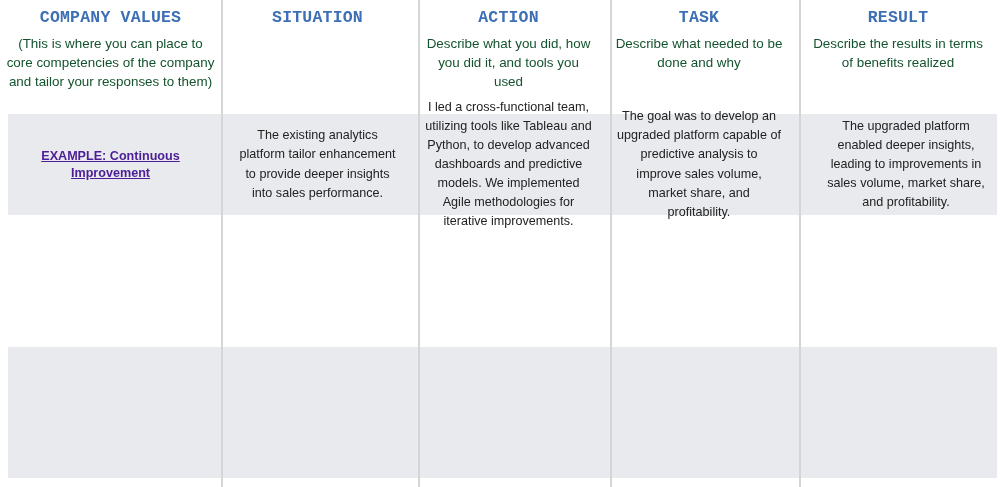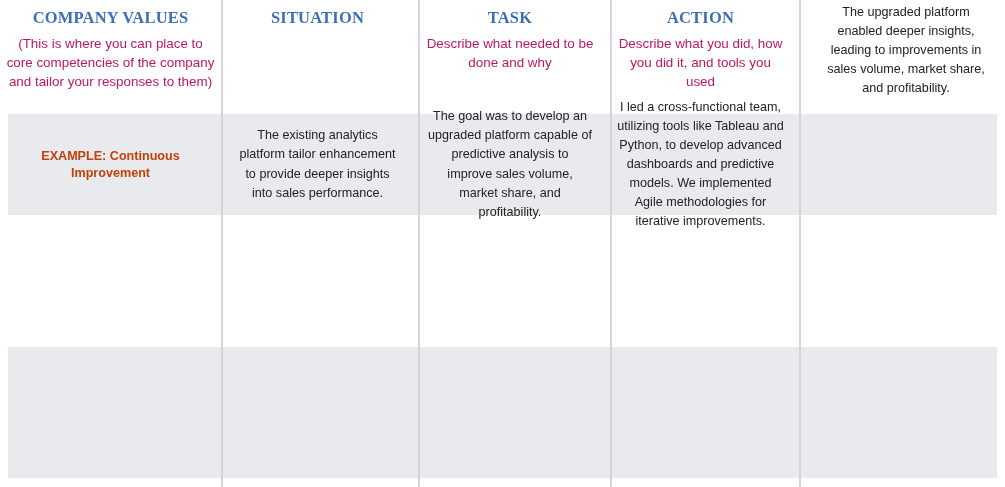--- a/index.html
+++ b/index.html
@@ -61,54 +61,55 @@
   .col-result    { width: 206px; }
 
   
   .head {
     height: 114px;
     box-sizing: border-box;
     padding: 8px 12px 0 12px;
     text-align: center;
   }
   .head-title {
-    font-family: Liberation Serif, serif;
+    font-family: Liberation Mono, monospace;
     font-weight: bold;
     font-size: 16.5px;
     letter-spacing: 0.2px;
     color: #3d6fb5;
     line-height: 1.25;
     margin: 0 0 5px 0;
   }
   .head-sub {
     font-family: "Liberation Sans", sans-serif;
     font-size: 13.4px;
-    color: #be185d;
+    color: #14532d;
     line-height: 1.42;
     margin: 0;
   }
   .col-values .head { padding-left: 6px; padding-right: 6px; }
 
   
   .cell-example {
     position: relative;
     height: 101px;
     box-sizing: border-box;
     display: flex;
     align-items: center;
     justify-content: center;
     padding: 4px 14px;
     text-align: center;
   }
   .example-label {
     font-family: "Liberation Sans", sans-serif;
     font-weight: bold;
     font-size: 12.6px;
-    color: #c2410c;
+    color: #4c1d95;
     line-height: 1.35;
+    text-decoration: underline;
   }
   .example-text {
     font-family: "Liberation Sans", sans-serif;
     font-size: 12.6px;
     color: #222222;
     line-height: 1.52;
   }
   .col-action .cell-example { padding-left: 9px; padding-right: 9px; }
   .col-result .cell-example { padding-left: 32px; padding-right: 16px; }
 
@@ -150,47 +151,51 @@
         <div class="head-title">SITUATION</div>
       </div>
       <div class="cell-example">
         <span class="example-text">The existing analytics platform tailor enhancement to provide deeper insights into sales performance.</span>
       </div>
       <div class="cell-blank-white"></div>
       <div class="cell-blank-shade"></div>
       <div class="cell-tail"></div>
     </div>
 
+    <div class="col col-action">
+      <div class="head">
+        <div class="head-title">ACTION</div>
+        <div class="head-sub">Describe what you did, how you did it, and tools you used</div>
+      </div>
+      <div class="cell-example">
+        <span class="example-text">I led a cross-functional team, utilizing tools like Tableau and Python, to develop advanced dashboards and predictive models. We implemented Agile methodologies for iterative improvements.</span>
+      </div>
+      <div class="cell-blank-white"></div>
+      <div class="cell-blank-shade"></div>
+      <div class="cell-tail"></div>
+    </div>
+
     <div class="col col-task">
       <div class="head">
         <div class="head-title">TASK</div>
         <div class="head-sub">Describe what needed to be done and why</div>
       </div>
       <div class="cell-example">
         <span class="example-text">The goal was to develop an upgraded platform capable of predictive analysis to improve sales volume, market share, and profitability.</span>
       </div>
       <div class="cell-blank-white"></div>
       <div class="cell-blank-shade"></div>
       <div class="cell-tail"></div>
     </div>
 
-    <div class="col col-action">
-      <div class="head">
-        <div class="head-title">ACTION</div>
-        <div class="head-sub">Describe what you did, how you did it, and tools you used</div>
-      </div>
-      <div class="cell-example">
-        <span class="example-text">I led a cross-functional team, utilizing tools like Tableau and Python, to develop advanced dashboards and predictive models. We implemented Agile methodologies for iterative improvements.</span>
-      </div>
-      <div class="cell-blank-white"></div>
-      <div class="cell-blank-shade"></div>
-      <div class="cell-tail"></div>
-    </div>
-
     <div class="col col-result">
+      <div class="head">
+        <div class="head-title">RESULT</div>
+        <div class="head-sub">Describe the results in terms of benefits realized</div>
+      </div>
       <div class="cell-example">
         <span class="example-text">The upgraded platform enabled deeper insights, leading to improvements in sales volume, market share, and profitability.</span>
       </div>
       <div class="cell-blank-white"></div>
       <div class="cell-blank-shade"></div>
       <div class="cell-tail"></div>
     </div>
 
   </div>
 </div>

